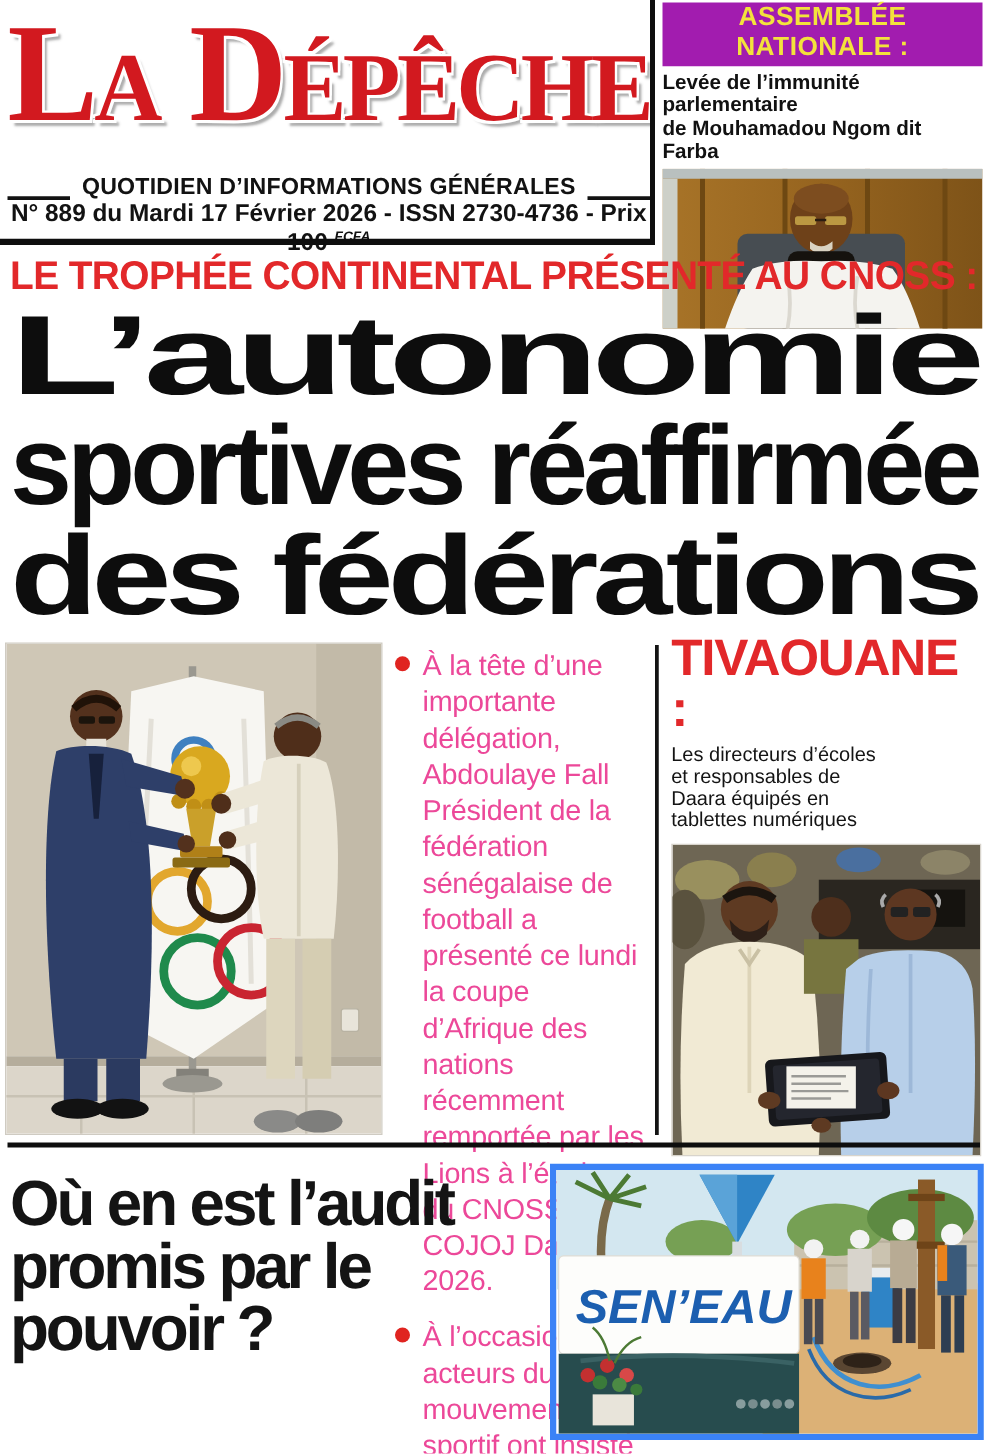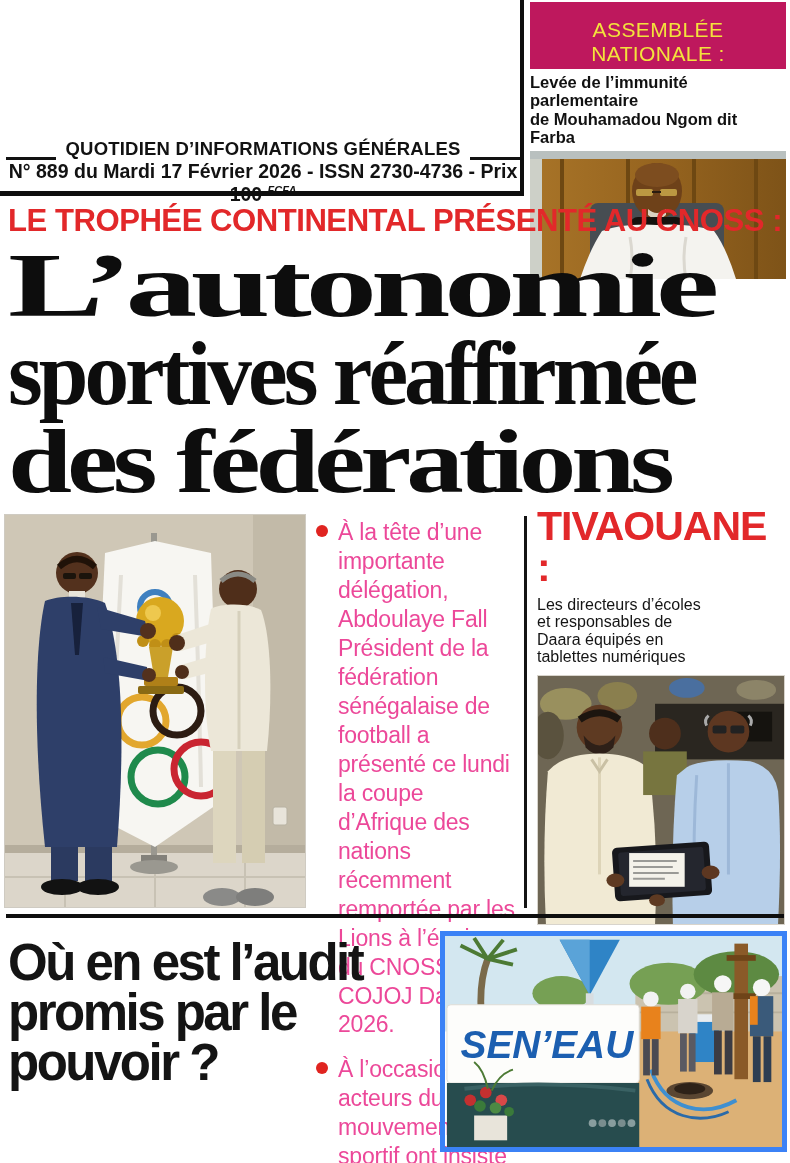--- a/index.html
+++ b/index.html
@@ -16,31 +16,31 @@
     font-size:18.5px; font-weight:bold; color:#121212; letter-spacing:.2px; }
   .mast-sub::before, .mast-sub::after { content:""; flex:1; height:3px; background:#121212; }
   .mast-issue { position:absolute; left:0; top:158px; width:100%; text-align:center;
     font-size:19.5px; font-weight:bold; color:#121212; }
   .mast-issue sup { font-size:11px; font-weight:bold;font-style:italic; }
   .mast-rule { position:absolute; left:0; top:191px; width:524px; height:5px; background:#0e0e0e; }
   .vdiv-top { position:absolute; left:520px; top:0; width:4px; height:196px; background:#0e0e0e; }
 
   
   .top-right { position:absolute; left:530px; top:2px; width:256px; }
-  .tr-kicker { background:#be185d; color:#f3e23c; font-weight:normal; font-size:21px; letter-spacing:.4px;
-    text-align:center; padding:16px 4px 3px; }
+  .tr-kicker { background:#a21caf; color:#f3e23c; font-weight:bold; font-size:21px; letter-spacing:.4px;
+    text-align:center; padding:0 4px 3px; }
   .tr-headline { font-size:16.5px; font-weight:bold; color:#111; line-height:1.12; margin:4px 0 4px;
     white-space:pre-line; }
   .tr-photo { width:256px; height:128px; display:block; }
 
   
   .kicker { position:absolute; left:8px; top:202px; width:774px; }
   .kicker > span { display:inline-block; white-space:nowrap; font-size:32px; font-weight:bold;
     letter-spacing:-.5px; color:#e2282a; }
-  .headline { position:absolute; left:8px; top:242px; width:774px; color:#0d0d0d;font-family:Liberation Serif, serif; }
+  .headline { position:absolute; left:8px; top:242px; width:774px; color:#0d0d0d; }
   .headline .hl { display:block; height:88px; }
   .headline .hl > span { display:inline-block; white-space:nowrap; font-size:90px; font-weight:bold;
     letter-spacing:-4px; line-height:.97; }
 
   
   .trophy-photo { position:absolute; left:4px; top:514px; width:302px; height:394px; border:1px solid #cfcbc2; }
   .trophy-photo svg, .tablet-photo svg, .seneau-photo svg, .tr-photo svg { width:100%; height:100%; display:block; }
   .mid-col { position:absolute; left:316px; top:518px; width:202px; }
   .bullet-item { position:relative; padding-left:22px; font-size:23px; font-weight:normal; color:#ec4899;
     line-height:1.26; letter-spacing:-.2px; margin-bottom:16px; }
@@ -61,20 +61,21 @@
   .water-headline { font-size:51px; font-weight:bold; color:#141414; letter-spacing:-2.5px; line-height:.98;
     white-space:pre-line; margin-top:10px; }
   .seneau-photo { position:absolute; left:440px; top:931px; width:347px; height:221px; border:5px solid #3b82f6; }
 </style>
 </head>
 <body>
 
 <div class="page">
 
   <header class="masthead">
+    <h1><span class="mast-title fitw" style="transform-origin: left top; transform: scaleX(0.96864);">La Dépêche</span></h1>
     <div class="mast-sub">
       <span>QUOTIDIEN D’INFORMATIONS GÉNÉRALES</span>
     </div>
     <div class="mast-issue">
       <span>N° 889 du Mardi 17 Février 2026 - ISSN 2730-4736 - Prix 100</span>
       <sup>FCFA</sup>
     </div>
   </header>
   <div class="mast-rule"></div>
   <div class="vdiv-top"></div>

